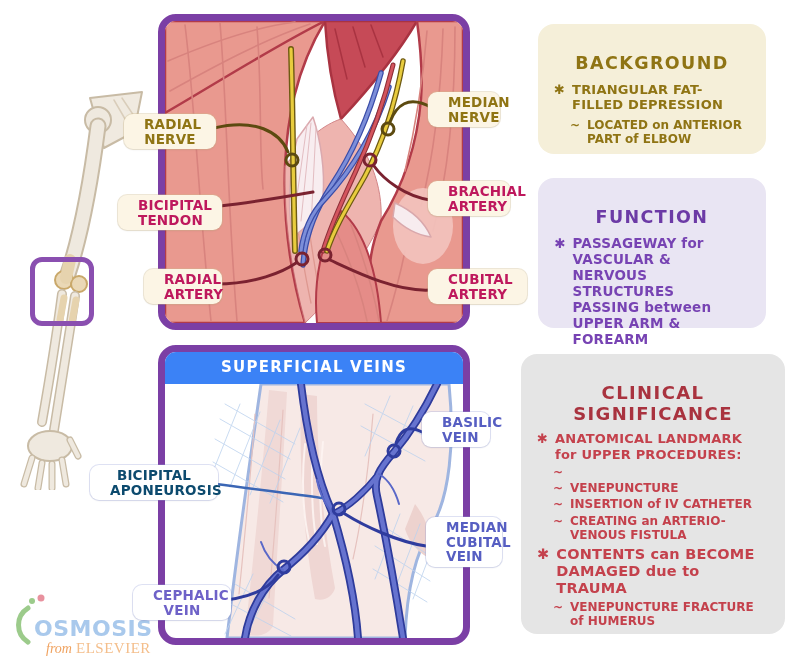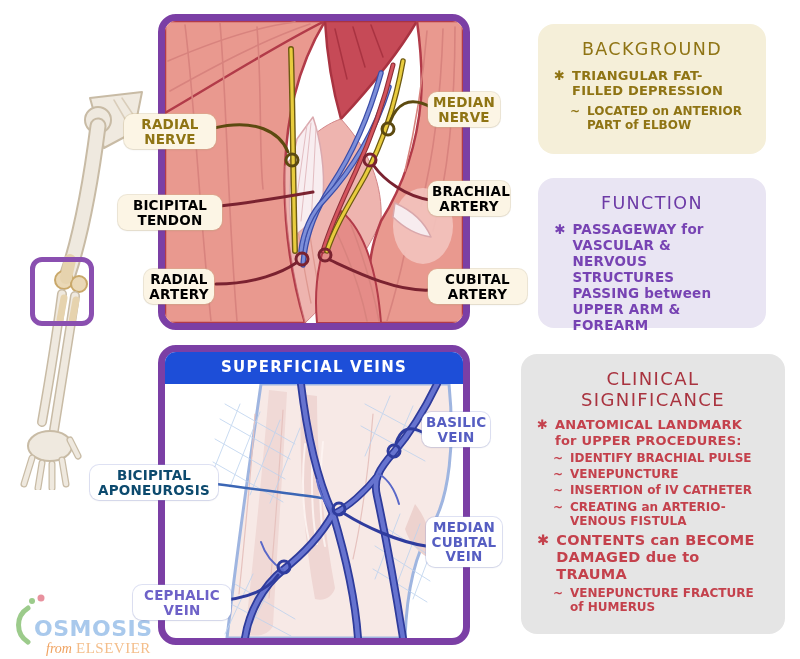--- a/index.html
+++ b/index.html
@@ -3,35 +3,35 @@
 <meta charset="utf-8">
 <style>
   html,body{margin:0;padding:0;background:#ffffff;}
   .stage{position:relative;width:800px;height:659px;background:#ffffff;overflow:hidden;
          font-family:"DejaVu Sans",sans-serif;}
   
   .frame{position:absolute;border:7px solid #7B3FA5;border-radius:18px;background:#fff;
          box-sizing:border-box;overflow:hidden;}
   .frame-top{left:158px;top:14px;width:312px;height:316px;}
   .frame-bottom{left:158px;top:345px;width:312px;height:300px;}
-  .veins-header{height:32px;background:#1d4ed8;color:#fff;text-align:center;line-height:31px;
+  .veins-header{height:32px;background:#3b82f6;color:#fff;text-align:center;line-height:31px;
                 font-size:15px;font-weight:bold;letter-spacing:1.2px;}
   
-  .chip{position:absolute;border-radius:9px;padding:3px 4px;font-weight:bold;text-align:center;
+  .chip{position:absolute;border-radius:9px;padding:3px 20px;font-weight:bold;text-align:center;
         font-size:13.5px;line-height:1.08;letter-spacing:.2px;z-index:30;box-sizing:border-box;}
   .chip-cream{background:#FCF5E5;box-shadow:0 0 0 1px rgba(205,185,140,.35),0 1px 2px rgba(0,0,0,.08);}
   .chip-white{background:#ffffff;box-shadow:0 0 0 1px rgba(150,160,220,.30),0 1px 2px rgba(0,0,0,.08);}
-  .t-olive{color:#8F7414}.t-red{color:#000000}.t-indigo{color:#565EC2}
+  .t-olive{color:#8F7414}.t-red{color:#be185d}.t-indigo{color:#565EC2}
   .t-blue{color:#0c4a6e}.t-viol{color:#6E62C8}
   
   .panel{position:absolute;border-radius:16px;padding:13px 16px;box-sizing:border-box;}
   .panel-bg{left:538px;top:24px;width:228px;height:130px;background:#F5EFD9;}
   .panel-fn{left:538px;top:178px;width:228px;height:150px;background:#E9E5F3;}
   .panel-cs{left:521px;top:354px;width:264px;height:280px;background:#e5e5e5;}
-  .panel-title{margin:2px 0 9px;text-align:center;font-size:17.5px;font-weight:normal;
+  .panel-title{margin:16px 0 9px;text-align:center;font-size:17.5px;font-weight:bold;
                letter-spacing:1.4px;line-height:1.15;}
   .bullet{display:flex;gap:7px;font-weight:bold;line-height:1.18;margin-bottom:5px;}
   .bullet .marker{flex:0 0 auto;}
   .l1{font-size:13px;letter-spacing:.2px;}
   .l2{font-size:12px;margin-left:16px;}
   .l1-big{font-size:14.5px;}
   .c-olive{color:#8F7414}.c-purple-t{color:#6C3AA6}.c-purple{color:#7743B3}
   .c-darkred{color:#A9333F}.c-red{color:#C4414C}
   .w155{max-width:155px}.w170{max-width:170px}.w205{max-width:205px}.w195{max-width:195px}
   
@@ -250,21 +250,21 @@
           <circle cx="284" cy="567" r="6"></circle>
       </g>
       <g stroke="#3B66B5" stroke-width="2.5">
         <path d="M 216,484 C 260,490 296,494 321,498"></path>
       </g>
     </g>
   </svg>
 
   <div class="chip chip-cream t-olive" style="left:124px;top:114px;width:92px">RADIAL NERVE</div>
   <div class="chip chip-cream t-red" style="left:118px;top:195px;width:104px">BICIPITAL TENDON</div>
-  <div class="chip chip-cream t-red" style="left:144px;top:269px;width:70px">RADIAL ARTERY</div>
+  <div class="chip chip-cream t-red" style="left:144px;top:269px;width:78px">RADIAL ARTERY</div>
   <div class="chip chip-cream t-olive" style="left:428px;top:92px;width:72px">MEDIAN NERVE</div>
   <div class="chip chip-cream t-red" style="left:428px;top:181px;width:82px">BRACHIAL ARTERY</div>
   <div class="chip chip-cream t-red" style="left:428px;top:269px;width:99px">CUBITAL ARTERY</div>
   <div class="chip chip-white t-indigo" style="left:422px;top:412px;width:68px">BASILIC VEIN</div>
   <div class="chip chip-white t-blue" style="left:90px;top:465px;width:128px">BICIPITAL APONEUROSIS</div>
   <div class="chip chip-white t-indigo" style="left:426px;top:517px;width:76px">MEDIAN CUBITAL VEIN</div>
   <div class="chip chip-white t-viol" style="left:133px;top:585px;width:98px">CEPHALIC VEIN</div>
 
   <section class="panel panel-bg">
     <h2 class="panel-title c-olive">BACKGROUND</h2>
@@ -287,21 +287,20 @@
   </section>
 
   <section class="panel panel-cs">
     <h2 class="panel-title c-darkred" style="font-size:18px;margin-bottom:7px">CLINICAL SIGNIFICANCE</h2>
     <div class="bullet l1 c-red" style="margin-bottom:3px">
       <span class="marker">✱</span>
       <span class="btext w205">ANATOMICAL LANDMARK for UPPER PROCEDURES:</span>
     </div>
     <div class="bullet l2 c-red" style="margin-bottom:2px">
       <span class="marker">~</span>
-      <span class="btext w195">IDENTIFY BRACHIAL PULSE</span>
     </div>
     <div class="bullet l2 c-red" style="margin-bottom:2px">
       <span class="marker">~</span>
       <span class="btext w195">VENEPUNCTURE</span>
     </div>
     <div class="bullet l2 c-red" style="margin-bottom:2px">
       <span class="marker">~</span>
       <span class="btext w195">INSERTION of IV CATHETER</span>
     </div>
     <div class="bullet l2 c-red" style="margin-bottom:4px">

